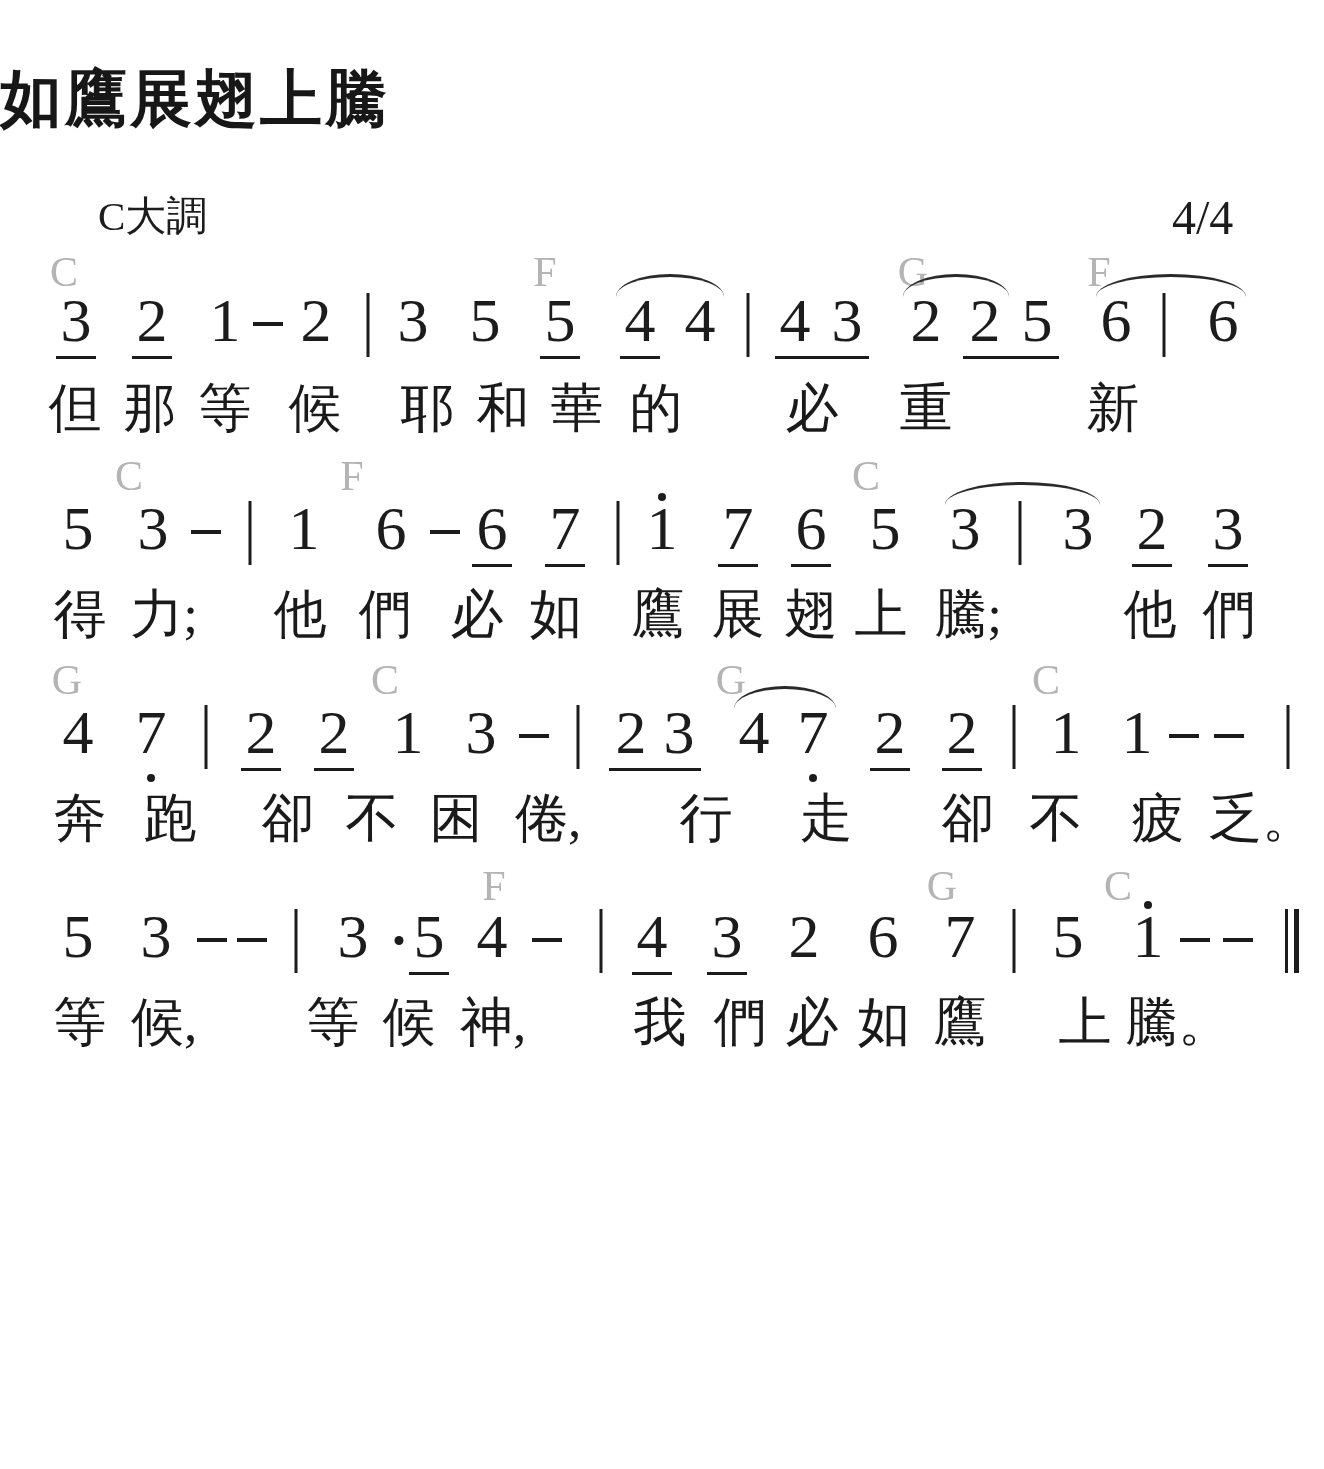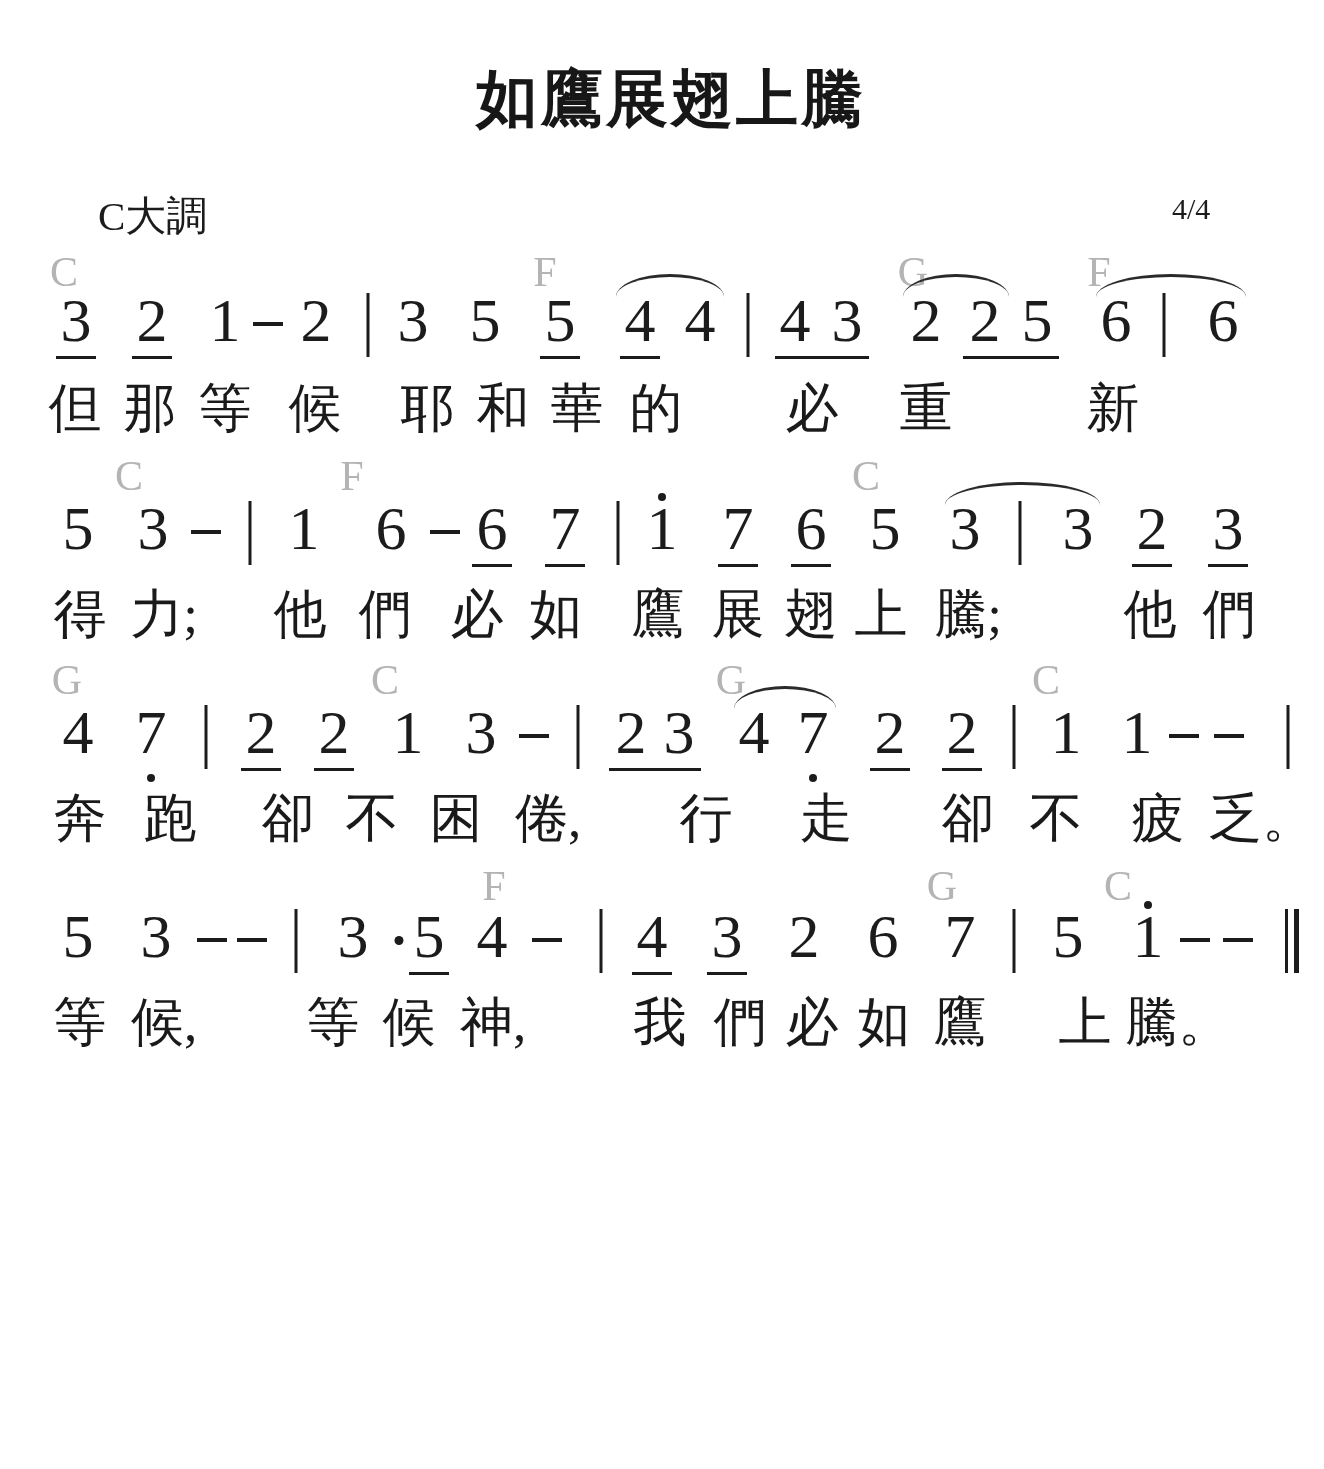--- a/index.html
+++ b/index.html
@@ -1,30 +1,30 @@
 <!DOCTYPE html>
 <html><head>
 <meta charset="utf-8">
 <style>
   html,body{margin:0;padding:0;background:#ffffff;}
   .sheet{
     position:relative;width:1324px;height:1469px;background:#ffffff;
     font-family:"Liberation Serif", serif;color:#1c1c1c;overflow:hidden;
   }
   .title{
-    position:absolute;left:0;right:0;top:68px;text-align:center;
+    position:absolute;left:0;right:0;top:68px;text-align:left;
     font-family:"Liberation Sans", sans-serif;font-weight:700;
-    font-size:62px;letter-spacing:3px;line-height:1;color:#171717;padding-left:18px;
+    font-size:62px;letter-spacing:3px;line-height:1;color:#171717;
   }
   .subtitle{
     position:absolute;left:0;right:0;top:153px;text-align:center;
     font-size:39px;line-height:1;letter-spacing:1px;
   }
   .keysig{position:absolute;left:98px;top:196px;font-size:41px;line-height:1;}
-  .timesig{position:absolute;left:1172px;top:194px;font-size:30px;line-height:1;}
+  .timesig{position:absolute;left:1172px;top:194px;font-size:48px;line-height:1;}
   .chord{
     position:absolute;transform:translateX(-50%);
     font-size:42px;line-height:1;color:#b4b4b4;
   }
   .digit{
     position:absolute;transform:translateX(-50%);
     font-size:62px;line-height:1;color:#1c1c1c;
   }
   .lyric{
     position:absolute;transform:translateX(-50%);

